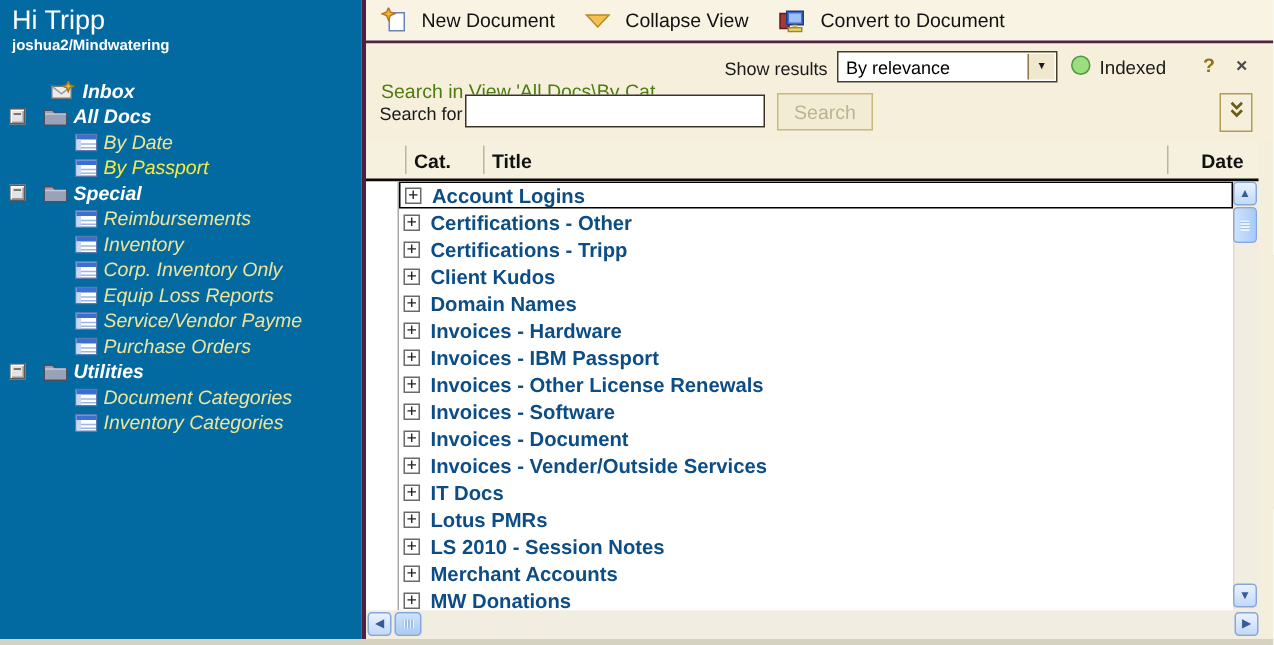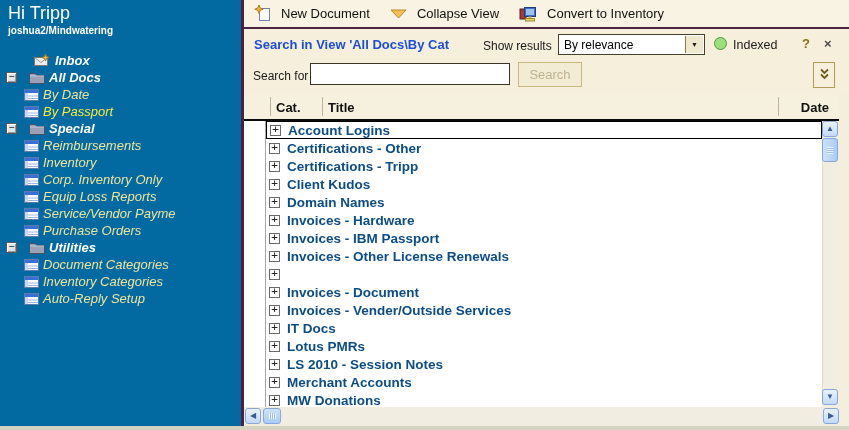--- a/index.html
+++ b/index.html
@@ -7,41 +7,41 @@
        font-family:"Liberation Sans",sans-serif;-webkit-font-smoothing:none;}
 
   
   .sidebar{position:absolute;left:0;top:0;width:241px;height:426px;background:#0369a1;overflow:hidden;}
   .sb-title{position:absolute;left:8px;top:3px;font-size:18px;color:#fff;}
   .sb-subtitle{position:absolute;left:8px;top:25px;font-size:10px;font-weight:bold;color:#fff;}
   .tree{position:absolute;left:0;top:52px;width:241px;font-style:italic;}
   .tree-row{height:17px;display:flex;align-items:center;white-space:nowrap;overflow:hidden;cursor:default;}
   .tree-row.folder{padding-left:6px;}
   .tree-row.inbox{padding-left:34px;}
-  .tree-row.view{padding-left:24px;}
+  .tree-row.view{padding-left:50px;}
   .expander{width:11px;height:11px;box-sizing:border-box;background:#E4E4E4;border:1px solid #5a5a5a;
             box-shadow:inset 1px 1px 0 #fff, inset -1px -1px 0 #9a9a9a;
             color:#111;font-size:10px;line-height:8px;text-align:center;margin-right:12px;flex:none;}
   .ticon{display:flex;align-items:center;margin-right:4px;flex:none;}
   .tlabel{font-size:13px;}
   .tree-row.folder .tlabel, .tree-row.inbox .tlabel{color:#fff;font-weight:bold;}
   .tree-row.view .tlabel{color:#EDE59C;}
   .tree-row.selected .tlabel{color:#F8EB3C;}
 
   .divider{position:absolute;left:241px;top:0;width:3px;height:426px;background:#4F1F3D;}
 
   
   .toolbar{position:absolute;left:244px;top:0;width:605px;height:29px;box-sizing:border-box;
            background:#F8F3E3;border-bottom:2px solid #4F2342;display:flex;align-items:center;
            gap:20px;padding-left:10px;}
   .tb-btn{display:flex;align-items:center;gap:6px;font-size:13px;color:#111;cursor:default;}
 
   
   .search-panel{position:absolute;left:244px;top:29px;width:605px;height:65px;background:#F5EFDC;}
-  .search-title{position:absolute;left:10px;top:8px;font-size:13px;font-weight:bold;color:#1d4ed8;white-space:nowrap;}
+  .search-title{position:absolute;left:10px;top:24px;font-size:13px;font-weight:normal;color:#4d7c0f;white-space:nowrap;}
   .show-results{position:absolute;left:239px;top:10px;font-size:12px;color:#1a1a1a;}
   .sort-select{position:absolute;left:314px;top:5px;width:147px;height:21px;box-sizing:border-box;
                background:#fff;border:1px solid #46402a;font-size:12px;display:flex;align-items:center;
                padding-left:5px;cursor:default;}
   .sort-arrow-btn{position:absolute;right:1px;top:1px;bottom:1px;width:17px;background:#EFE8CE;
                   border-left:1px solid #8a7a4a;display:flex;align-items:center;justify-content:center;
                   font-size:7px;color:#1a1a1a;}
   .indexed-dot{position:absolute;left:470px;top:8px;width:11px;height:11px;border-radius:50%;
                background:#9CDE7F;border:1px solid #4E9A3C;box-sizing:content-box;}
   .indexed-label{position:absolute;left:489px;top:9px;font-size:12.5px;color:#1a1a1a;}
@@ -255,32 +255,20 @@
             <svg width="15" height="12">
               <rect x="0.5" y="0.5" width="14" height="11" fill="#fff" stroke="#5a7ab0"></rect>
               <rect x="1" y="1" width="13" height="3" fill="#3B6FD4"></rect>
               <rect x="1" y="4" width="3" height="7" fill="#C8D8F4"></rect>
               <line x1="4" y1="7" x2="14" y2="7" stroke="#9DB6E4"></line>
               <line x1="4" y1="9.5" x2="14" y2="9.5" stroke="#9DB6E4"></line>
             </svg>
           </span>
           <span class="tlabel">Inventory Categories</span>
         </div>
-        <div class="tree-row view">
-          <span class="ticon">
-            <svg width="15" height="12">
-              <rect x="0.5" y="0.5" width="14" height="11" fill="#fff" stroke="#5a7ab0"></rect>
-              <rect x="1" y="1" width="13" height="3" fill="#3B6FD4"></rect>
-              <rect x="1" y="4" width="3" height="7" fill="#C8D8F4"></rect>
-              <line x1="4" y1="7" x2="14" y2="7" stroke="#9DB6E4"></line>
-              <line x1="4" y1="9.5" x2="14" y2="9.5" stroke="#9DB6E4"></line>
-            </svg>
-          </span>
-          <span class="tlabel">Auto-Reply Setup</span>
-        </div>
       </div>
   </div>
   <div class="divider"></div>
 
   <div class="toolbar">
     <div class="tb-btn">
       <span class="ticon">
           <svg width="17" height="17">
             <rect x="5.5" y="3.5" width="10" height="12" fill="#fff" stroke="#6a84b8"></rect>
             <path d="M5 0 L6.2 3 L9.2 4.2 L6.2 5.4 L5 8.4 L3.8 5.4 L0.8 4.2 L3.8 3 Z" fill="#F2B43C" stroke="#B87818"></path>
@@ -299,21 +287,21 @@
     <div class="tb-btn">
       <span class="ticon">
           <svg width="18" height="16">
             <rect x="1" y="3" width="6" height="10" fill="#A83838" stroke="#5c1c1c"></rect>
             <rect x="5.5" y="1.5" width="11" height="9" fill="#3b6fd4" stroke="#223a77"></rect>
             <rect x="7" y="3" width="8" height="6" fill="#9cc0f0"></rect>
             <rect x="9.5" y="10.5" width="3" height="2" fill="#caba58"></rect>
             <rect x="6.5" y="12.5" width="9" height="2.5" fill="#E8D870" stroke="#a08830"></rect>
           </svg>
         </span>
-      <span>Convert to Inventory</span>
+      <span>Convert to Document</span>
     </div>
   </div>
 
   <div class="search-panel">
     <div class="search-title">Search in View 'All Docs\By Cat</div>
     <div class="show-results">Show results</div>
     <div class="sort-select">
       <span>By relevance</span>
       <span class="sort-arrow-btn">▼</span>
     </div>
@@ -370,20 +358,21 @@
       <div class="lrow">
         <span class="plus">+</span>
         <span class="ltitle">Invoices - IBM Passport</span>
       </div>
       <div class="lrow">
         <span class="plus">+</span>
         <span class="ltitle">Invoices - Other License Renewals</span>
       </div>
       <div class="lrow">
         <span class="plus">+</span>
+        <span class="ltitle">Invoices - Software</span>
       </div>
       <div class="lrow">
         <span class="plus">+</span>
         <span class="ltitle">Invoices - Document</span>
       </div>
       <div class="lrow">
         <span class="plus">+</span>
         <span class="ltitle">Invoices - Vender/Outside Services</span>
       </div>
       <div class="lrow">

